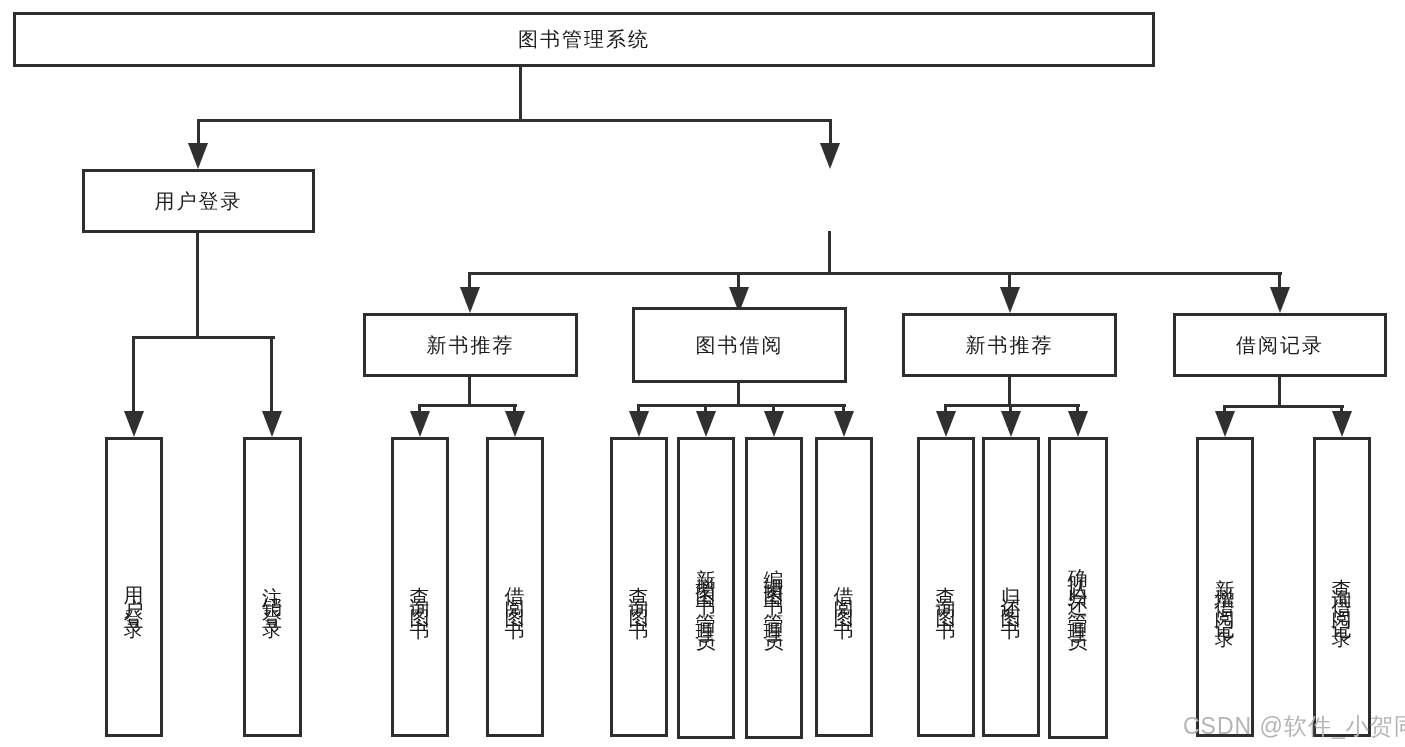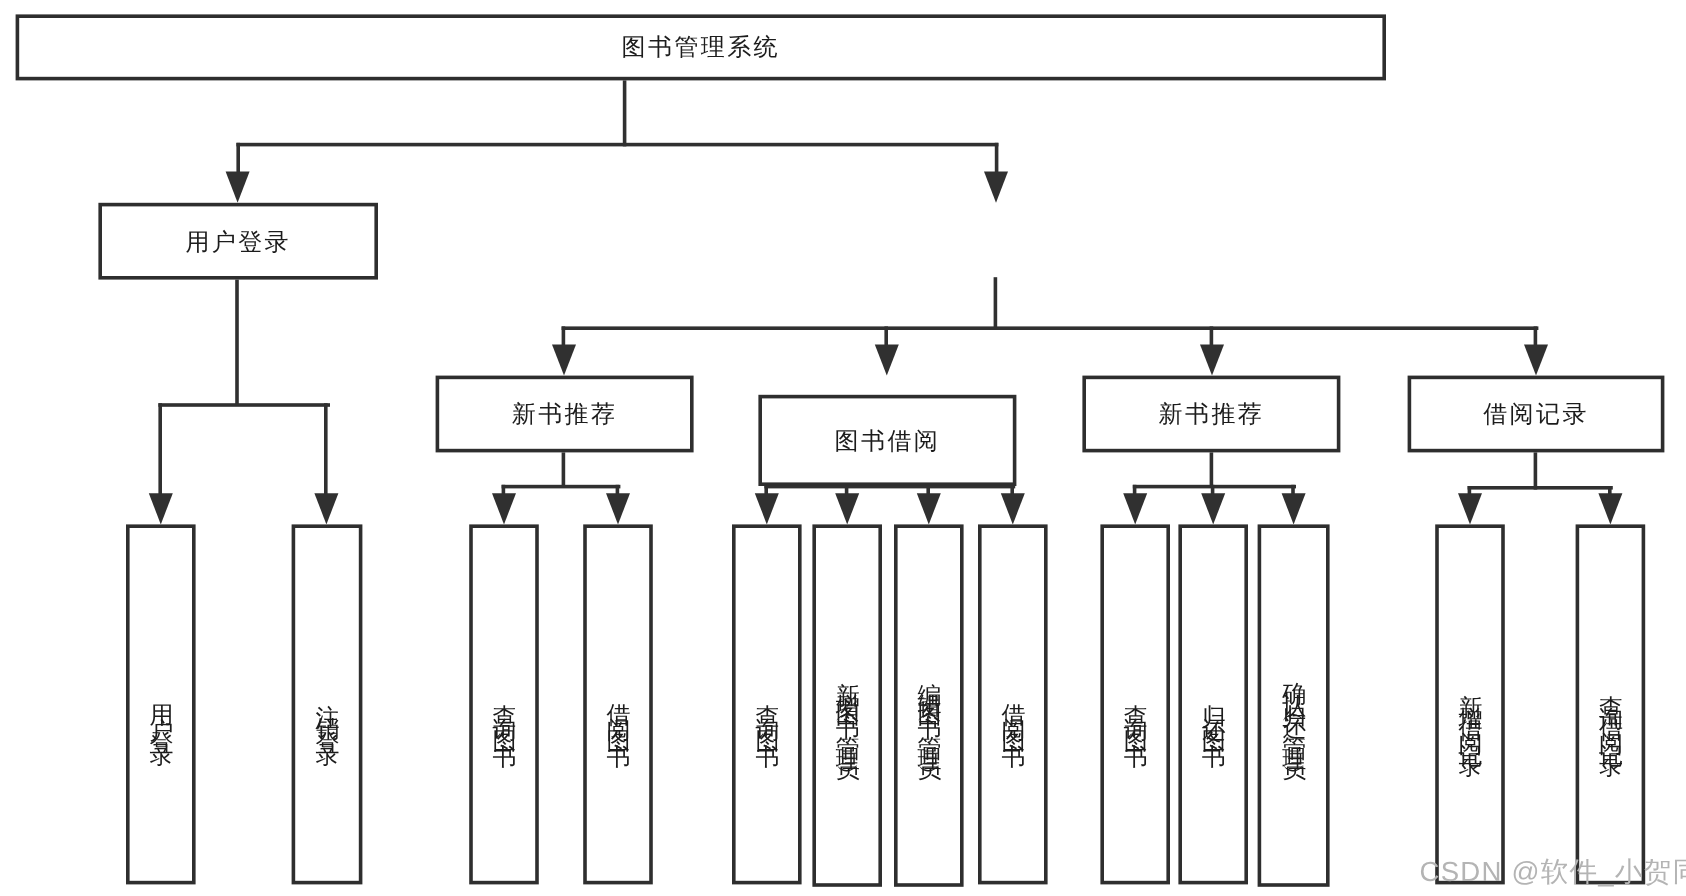--- a/index.html
+++ b/index.html
@@ -103,21 +103,21 @@
   <div class="vline" style="left:737px; top:272px; height:18px;"></div>
   <div class="ahead" style="left:729px; top:287px;"></div>
   <div class="vline" style="left:1008px; top:272px; height:18px;"></div>
   <div class="ahead" style="left:1000px; top:287px;"></div>
   <div class="vline" style="left:1278px; top:272px; height:18px;"></div>
   <div class="ahead" style="left:1270px; top:287px;"></div>
 
   <div class="box" style="left:363px; top:313px; width:215px; height:64px;">
     <span>新书推荐</span>
   </div>
-  <div class="box" style="left:632px; top:329px; width:215px; height:76px;">
+  <div class="box" style="left:632px; top:307px; width:215px; height:76px;">
     <span>图书借阅</span>
   </div>
   <div class="box" style="left:902px; top:313px; width:215px; height:64px;">
     <span>新书推荐</span>
   </div>
   <div class="box" style="left:1173px; top:313px; width:214px; height:64px;text-align:right;">
     <span>借阅记录</span>
   </div>
 
   <div class="vline" style="left:468px; top:375px; height:31px;"></div>

